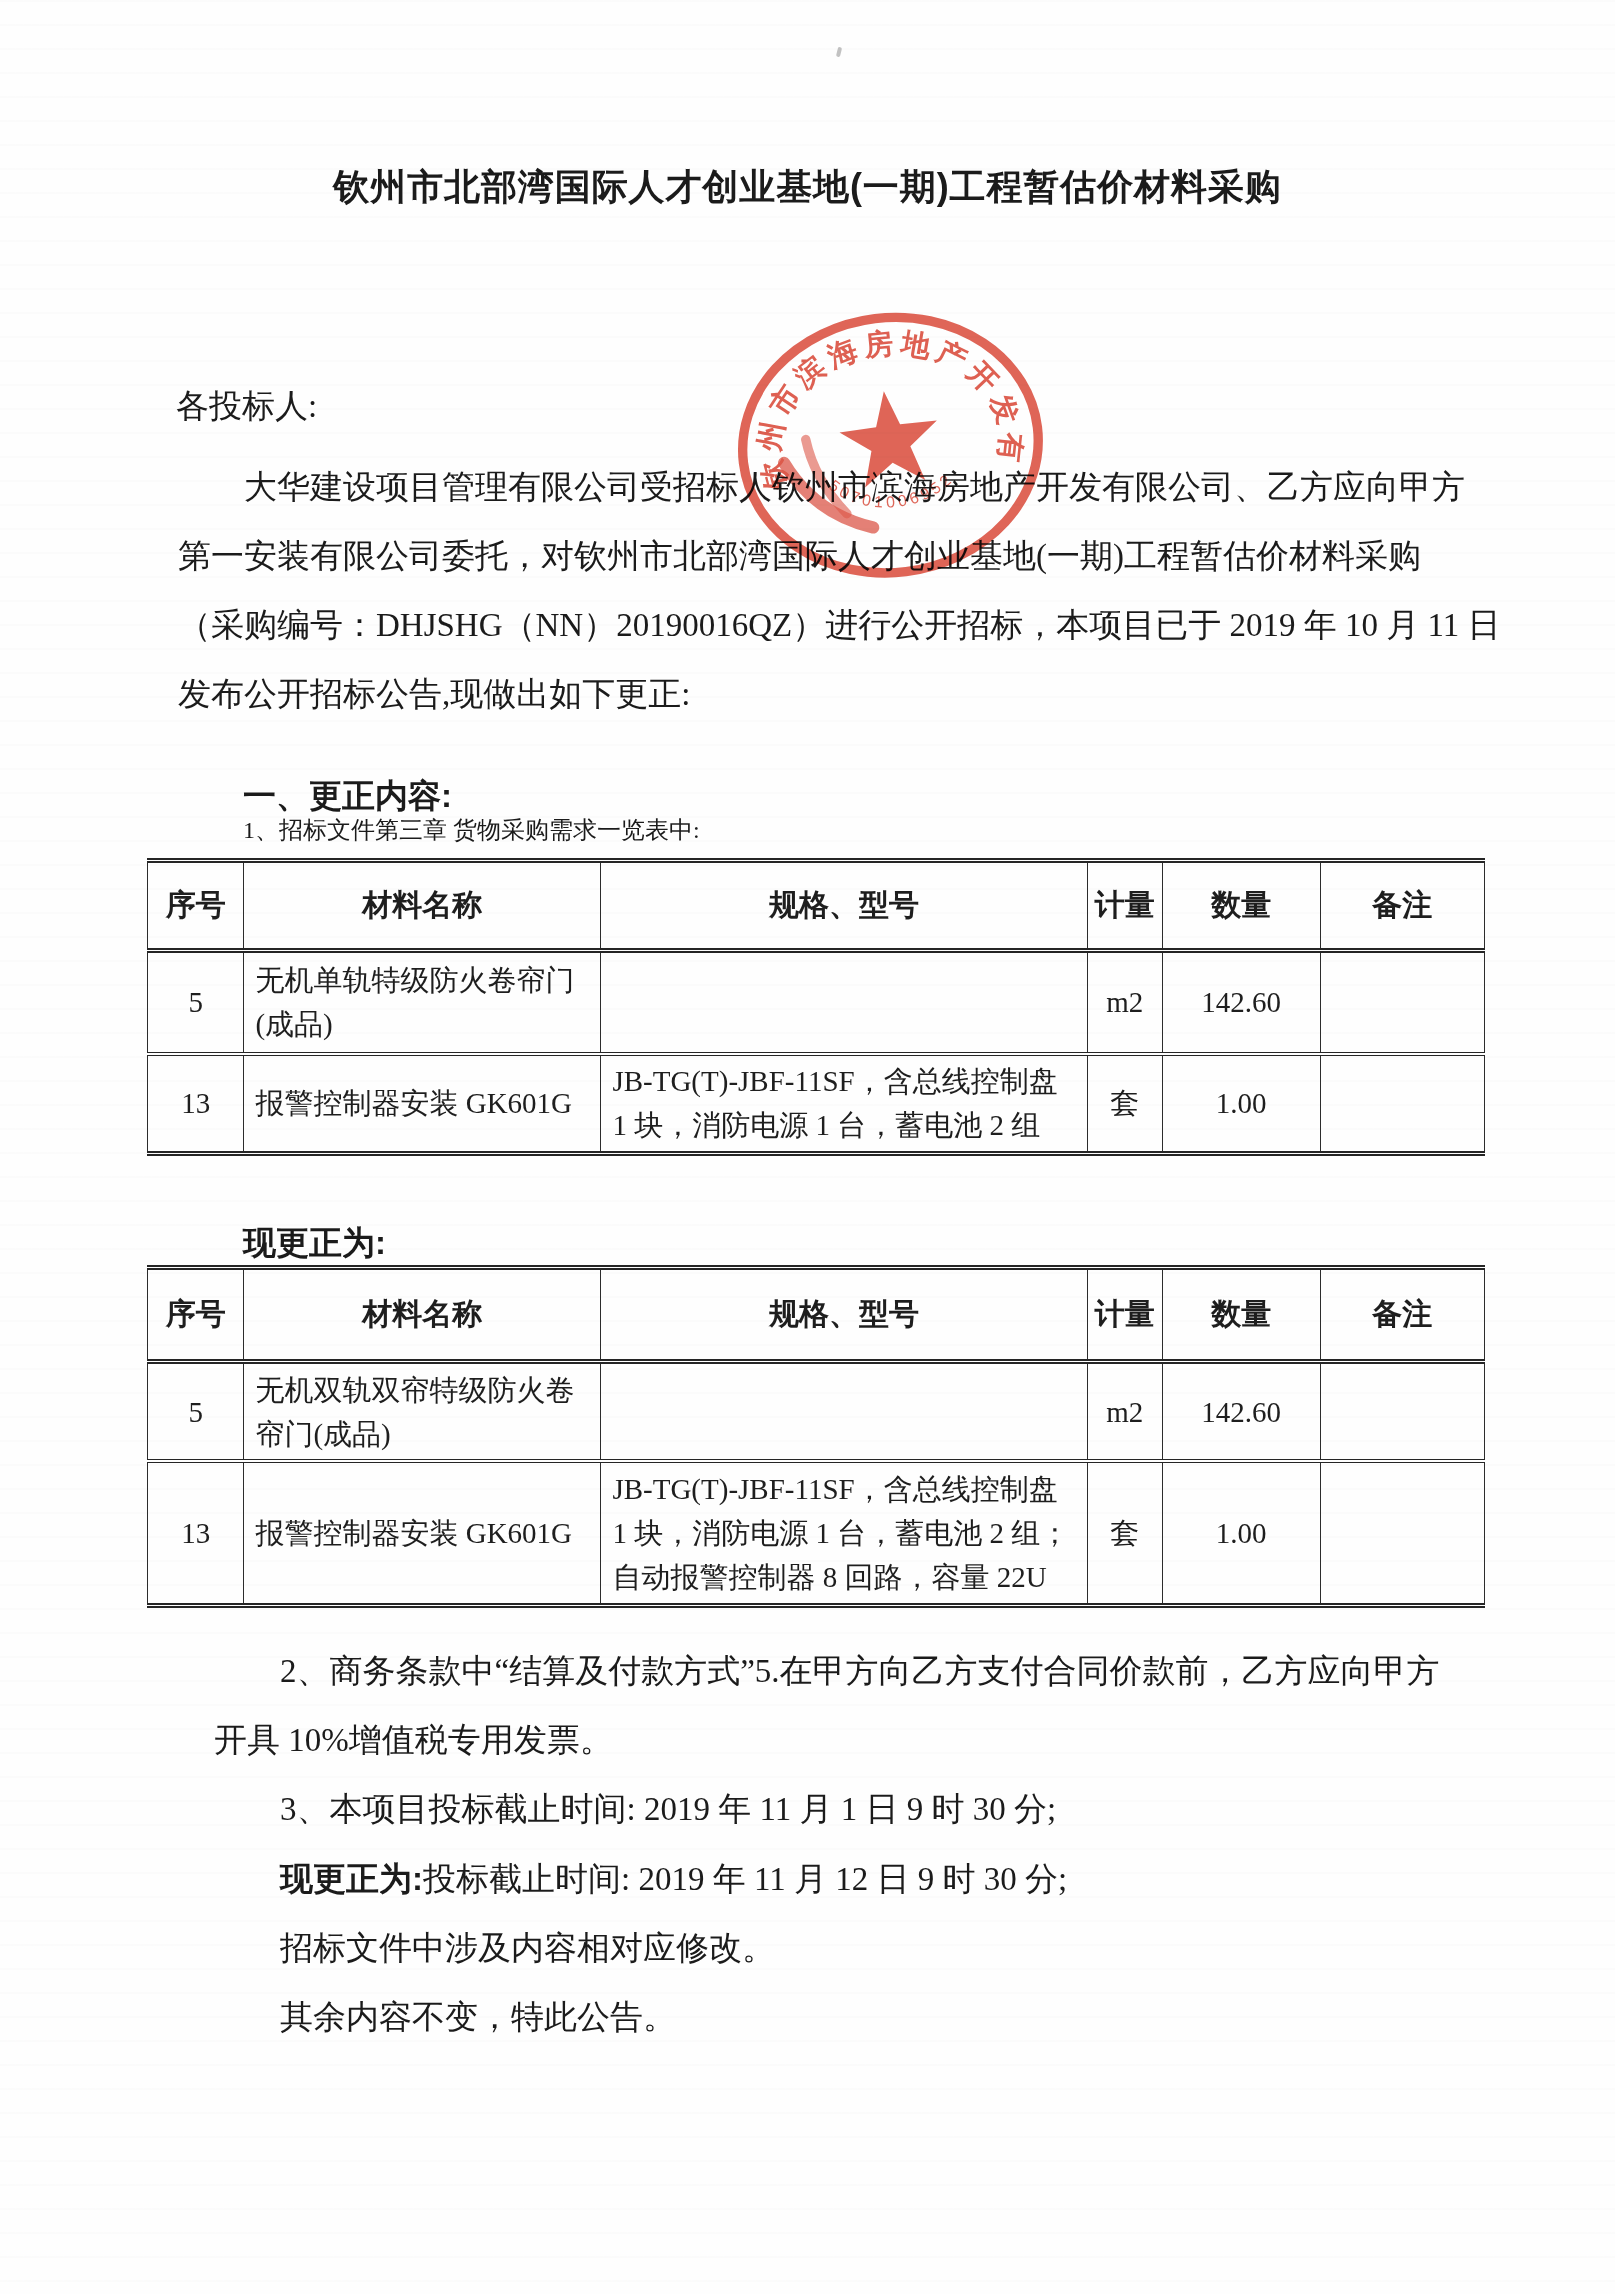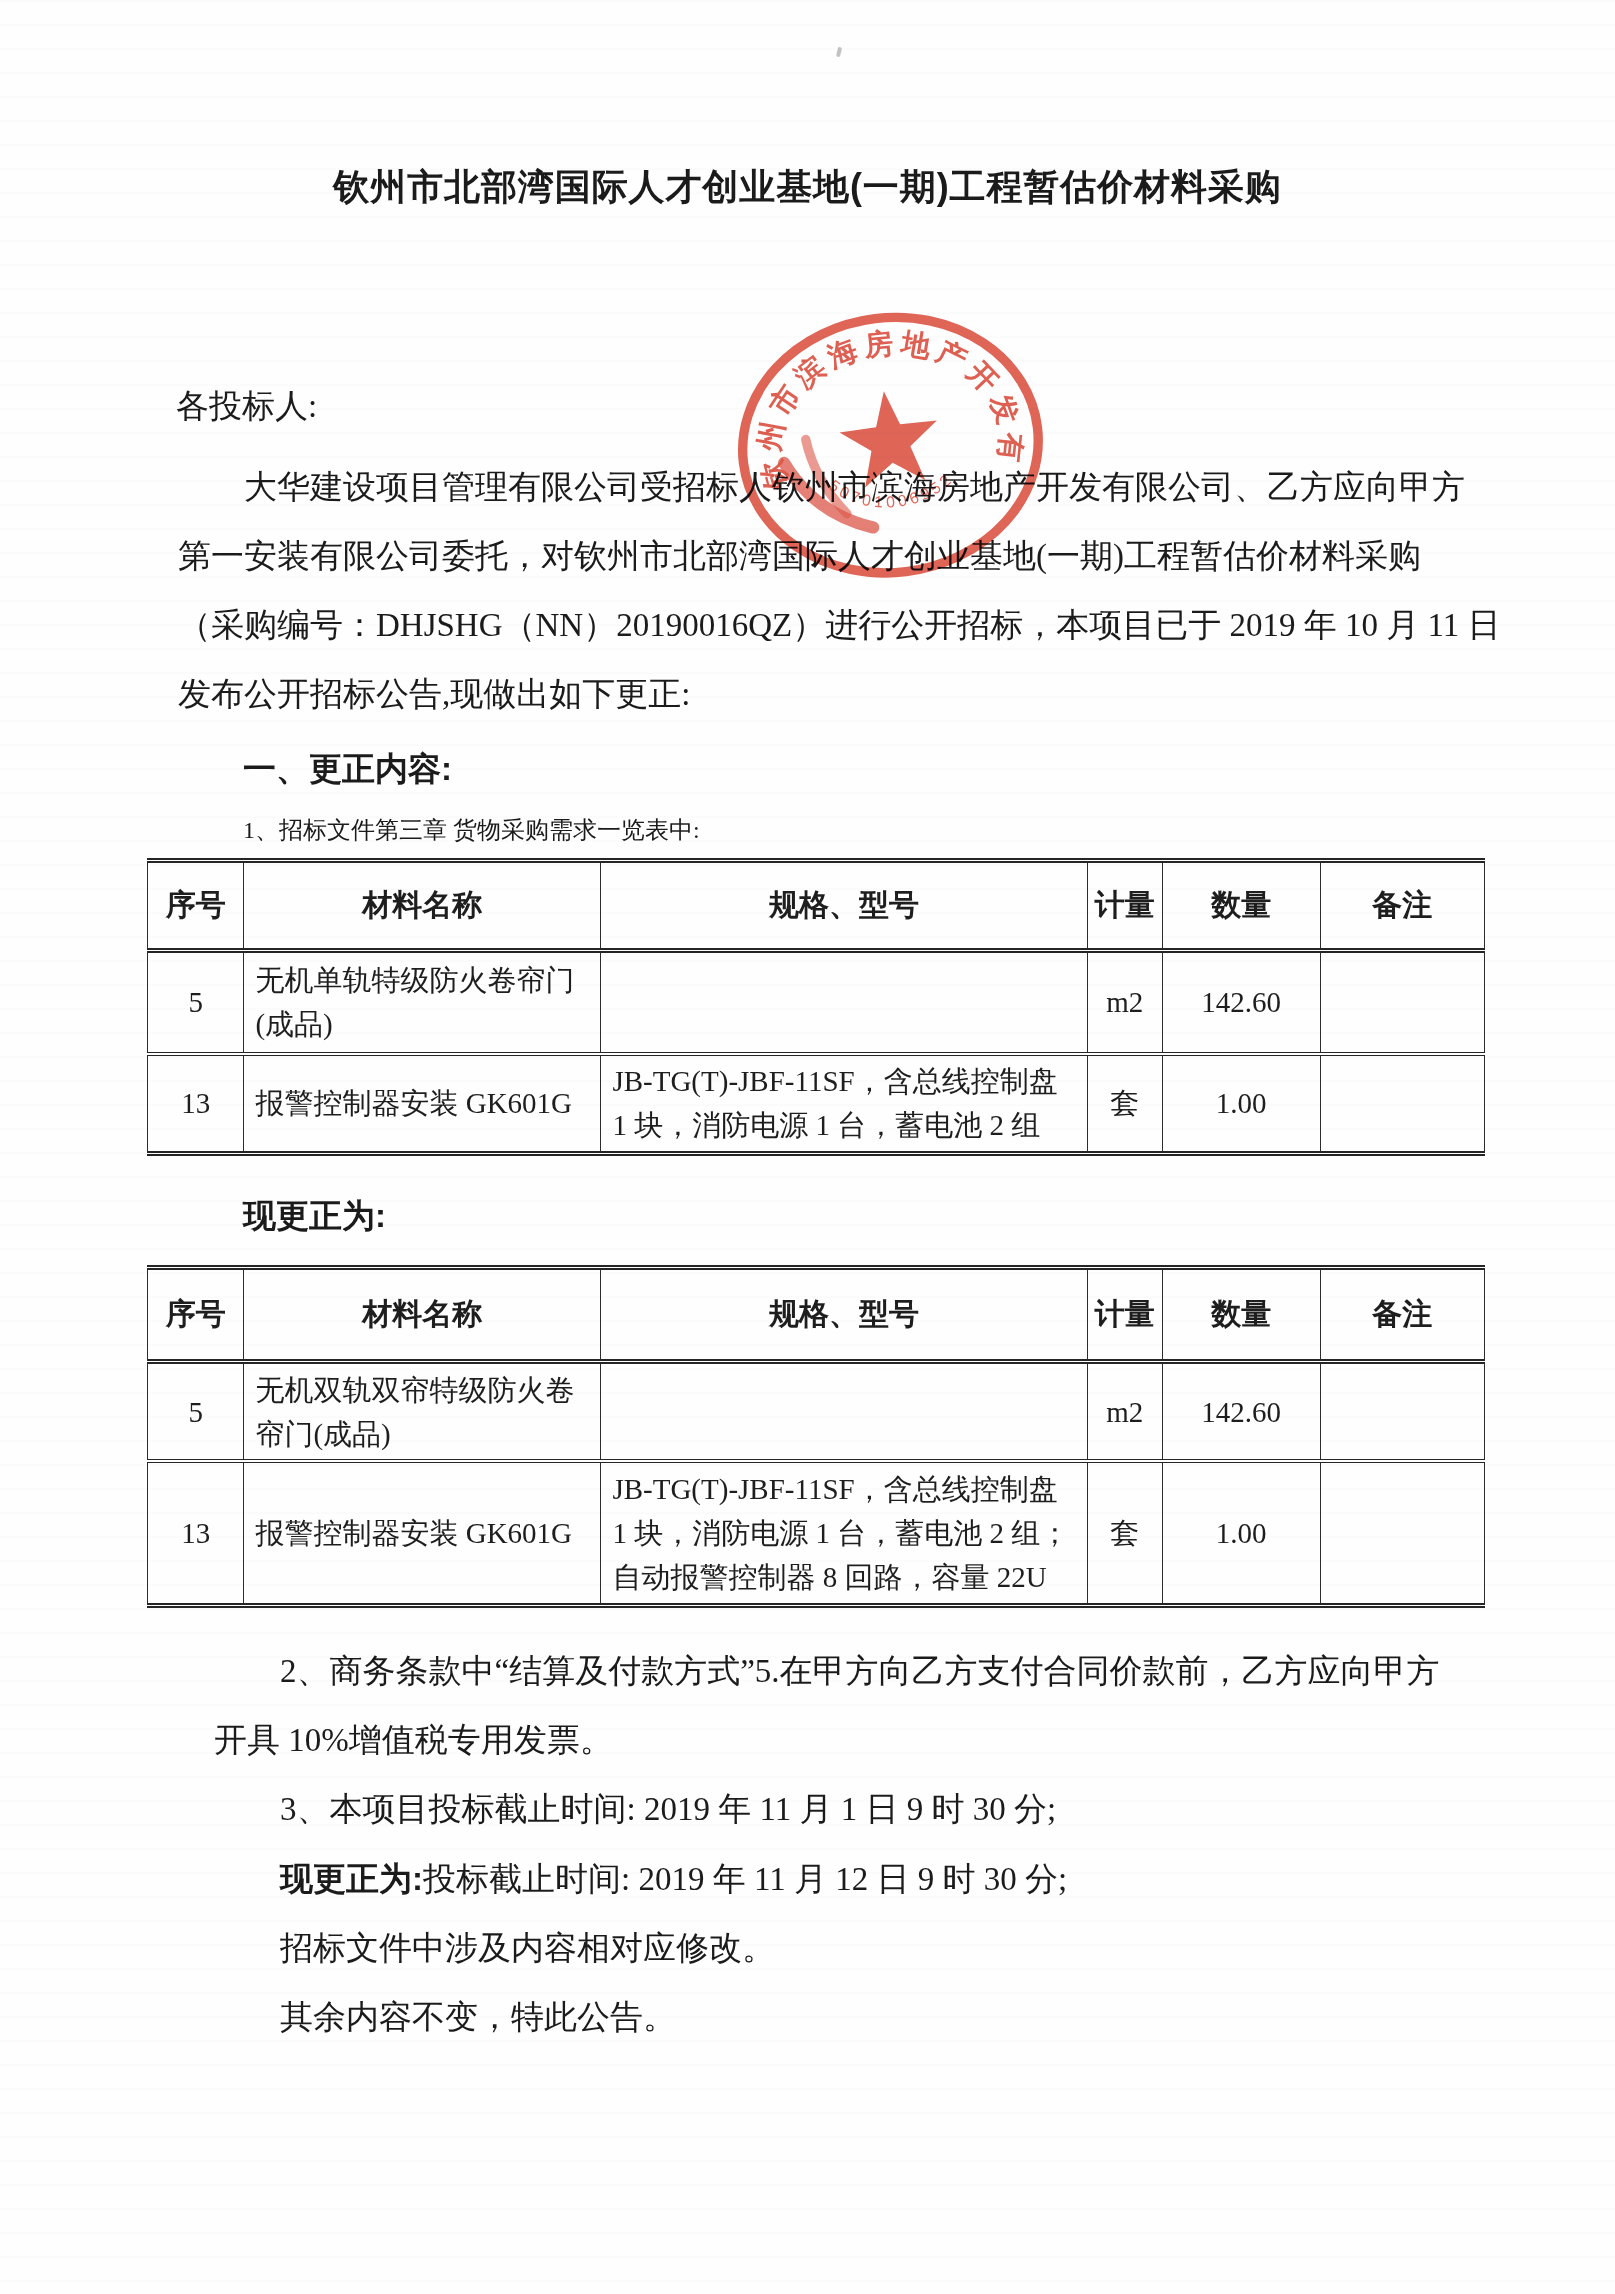--- a/index.html
+++ b/index.html
@@ -21,21 +21,21 @@
   }
   .doc-title.l1{top:163px;}
   .doc-title.l2{top:270px;letter-spacing:1.9px;}
   .salutation{position:absolute;left:176px;top:384px;font-size:33px;}
   .textblock{position:absolute;left:178px;width:1308px;font-size:33px;}
   .textblock .line{display:block;line-height:69px;white-space:nowrap;}
   .intro{top:453px;}
   .closing{top:1637px;margin-left:36px;}
   .closing .line{line-height:69px;}
   .indent{padding-left:66px;}
-  .bold-heading{font-family:"Liberation Sans","DejaVu Sans",sans-serif;font-weight:bold;}
+  .bold-heading{font-family:"Liberation Sans","DejaVu Sans",sans-serif;font-weight:bold;margin-top:27px;}
   .sec-heading{position:absolute;left:243px;top:747px;font-size:33px;}
   .item-intro{position:absolute;left:243px;top:814px;font-size:24px;}
   .revised-label{position:absolute;left:243px;top:1194px;font-size:33px;}
   .rev-prefix{font-family:"Liberation Sans","DejaVu Sans",sans-serif;font-weight:bold;}
 
   table.doc{
     position:absolute;left:147px;width:1338px;border-collapse:collapse;table-layout:fixed;
     font-size:29px;color:#1e1e1e;
     border-top:5.6px double #252525;border-bottom:5.6px double #252525;
     border-left:1.9px solid #2c2c2c;border-right:1.9px solid #2c2c2c;padding-left:40px;

